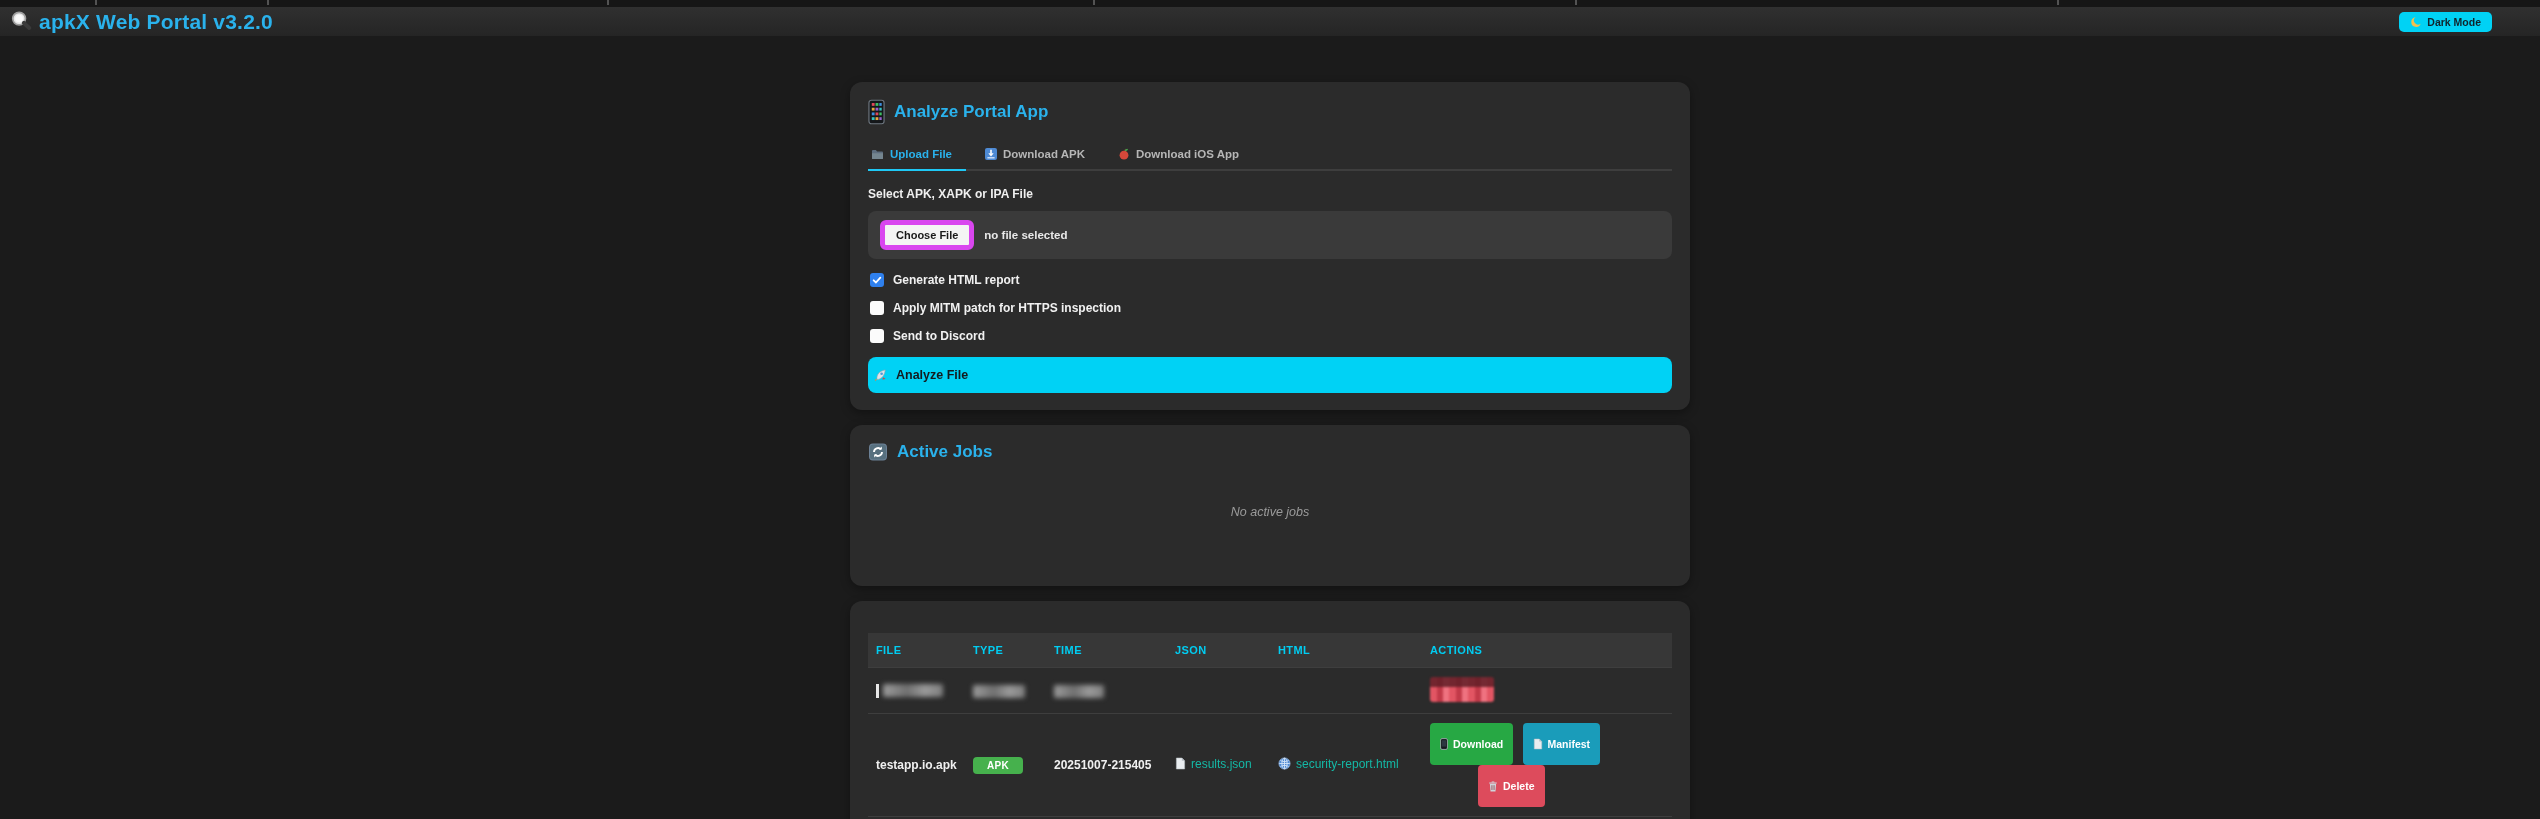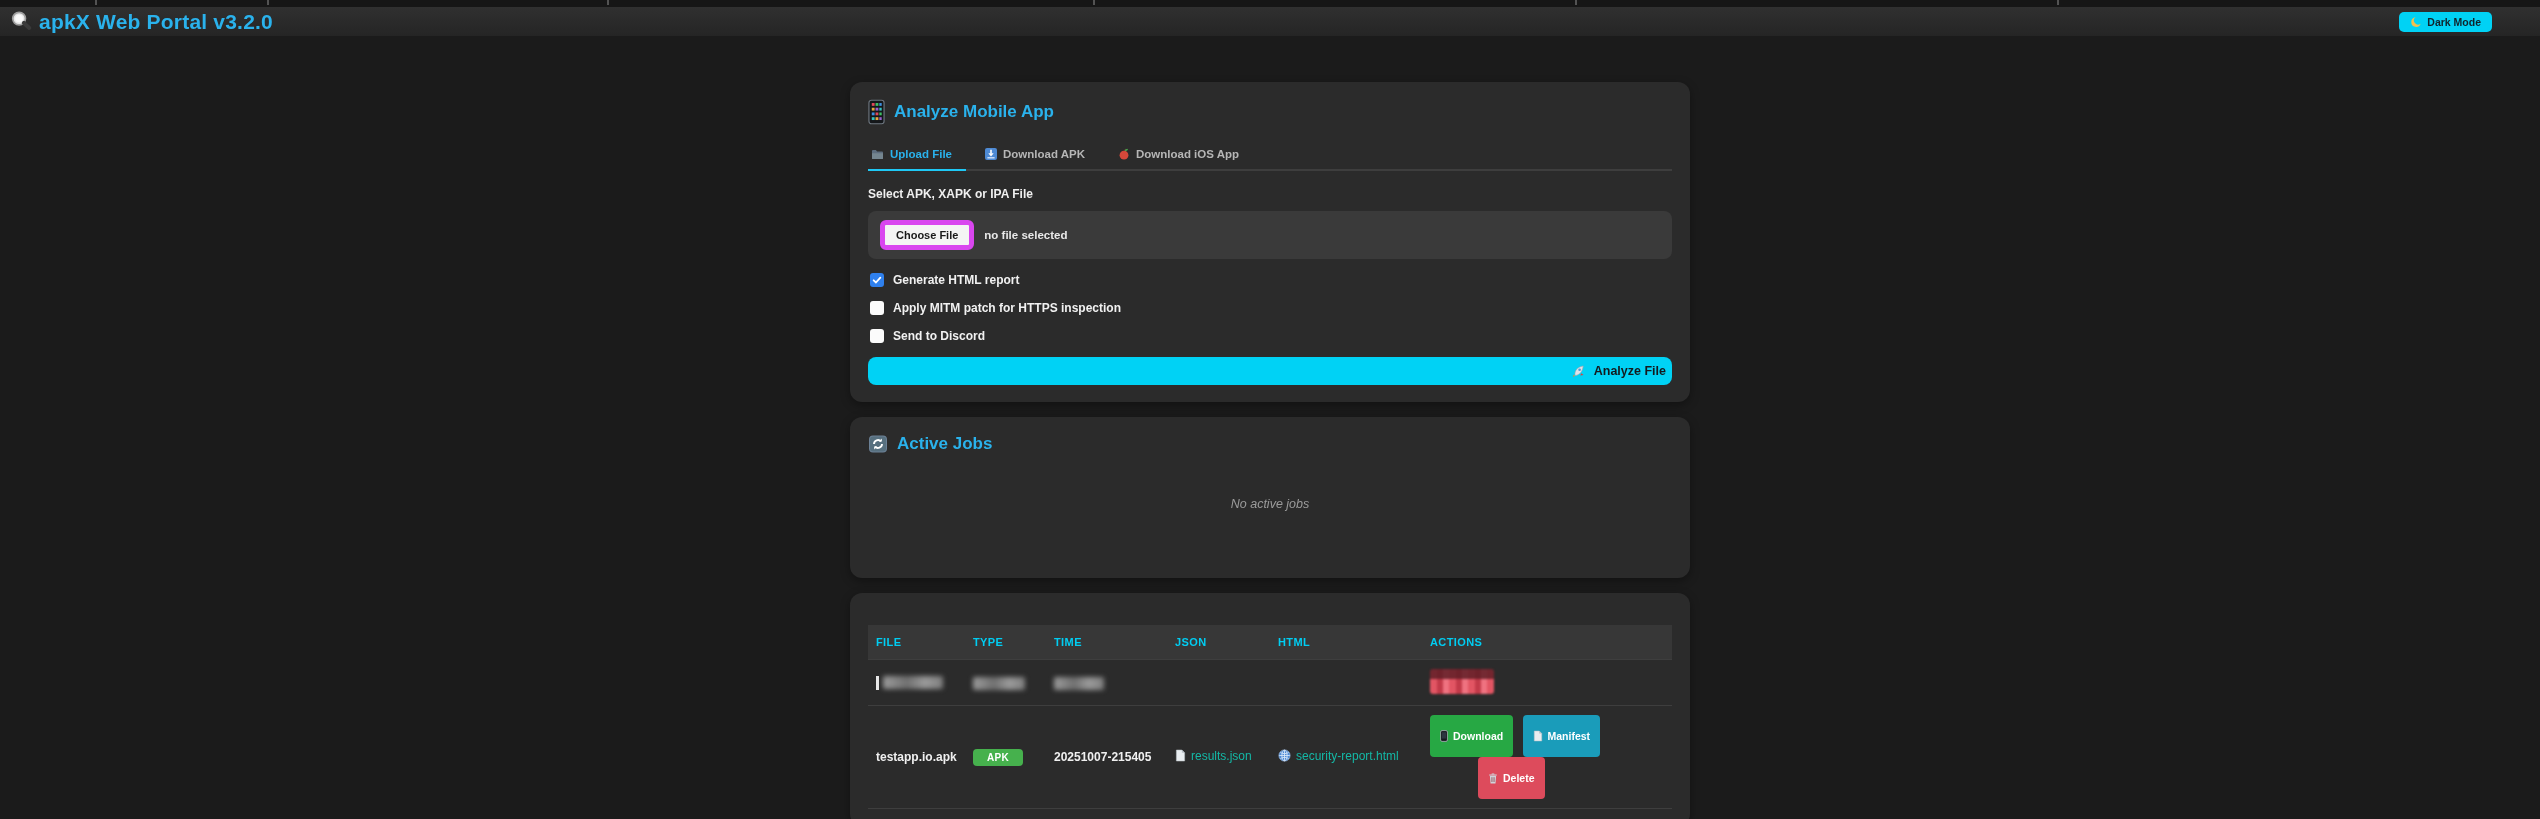--- a/index.html
+++ b/index.html
@@ -59,23 +59,23 @@
   .cb {
     width:14px; height:14px; border-radius:3px; background:#fbfbfb;
     display:flex; align-items:center; justify-content:center; cursor:pointer;
   }
   .cb svg { display:none; }
   .cb.checked { background:#2f80ed; }
   .cb.checked svg { display:block; }
   .option-label { font-size:12px; font-weight:bold; color:#f1f1f1; }
 
   .analyze-btn {
-    width:100%; margin-top:9px; height:28px;
+    width:100%; margin-top:9px; height:36px;
     background:#00d2f5; border:none; border-radius:8px;
-    display:flex; align-items:center; justify-content:flex-end; gap:8px;
+    display:flex; align-items:center; justify-content:flex-start; gap:8px;
     font-size:12.5px; font-weight:bold; color:#141a1e; cursor:pointer; font-family:inherit;
   }
 
   
   .empty-msg { text-align:center; color:#9b9b9b; font-style:italic; font-size:12.5px; margin:43px 0 50px; }
 
   
   .report-table { width:100%; border-collapse:collapse; margin-top:15px; border-bottom:1px solid #3e3e3e; }
   .report-table th {
     background:#373737; color:#00cdf2; font-size:11px; font-weight:bold;
@@ -151,21 +151,21 @@
         <rect x="4" y="9" width="3" height="3" fill="#e8a93c"></rect>
           <rect x="8" y="9" width="3" height="3" fill="#9a5fd0"></rect>
           <rect x="12" y="9" width="2.5" height="3" fill="#35c3c0"></rect>
         <rect x="4" y="14" width="3" height="3" fill="#3f8fe0"></rect>
           <rect x="8" y="14" width="3" height="3" fill="#e0485a"></rect>
           <rect x="12" y="14" width="2.5" height="3" fill="#3fbf64"></rect>
         <rect x="4" y="19" width="3" height="3" fill="#35c3c0"></rect>
           <rect x="8" y="19" width="3" height="3" fill="#e8a93c"></rect>
           <rect x="12" y="19" width="2.5" height="3" fill="#9a5fd0"></rect>
       </svg>
-      <span>Analyze Mobile App</span>
+      <span>Analyze Portal App</span>
     </div>
 
     <div class="tabs">
       <div class="tab active">
         <svg width="13" height="11" viewBox="0 0 14 12">
           <path d="M1 2.2C1 1.6 1.4 1.2 2 1.2h3.2l1.3 1.6H12c.6 0 1 .4 1 1V10c0 .6-.4 1-1 1H2c-.6 0-1-.4-1-1z" fill="#5d6d7e"></path>
           <path d="M1 4.6h12V10c0 .6-.4 1-1 1H2c-.6 0-1-.4-1-1z" fill="#74858f"></path>
         </svg>
         <span>Upload File</span>
       </div>

